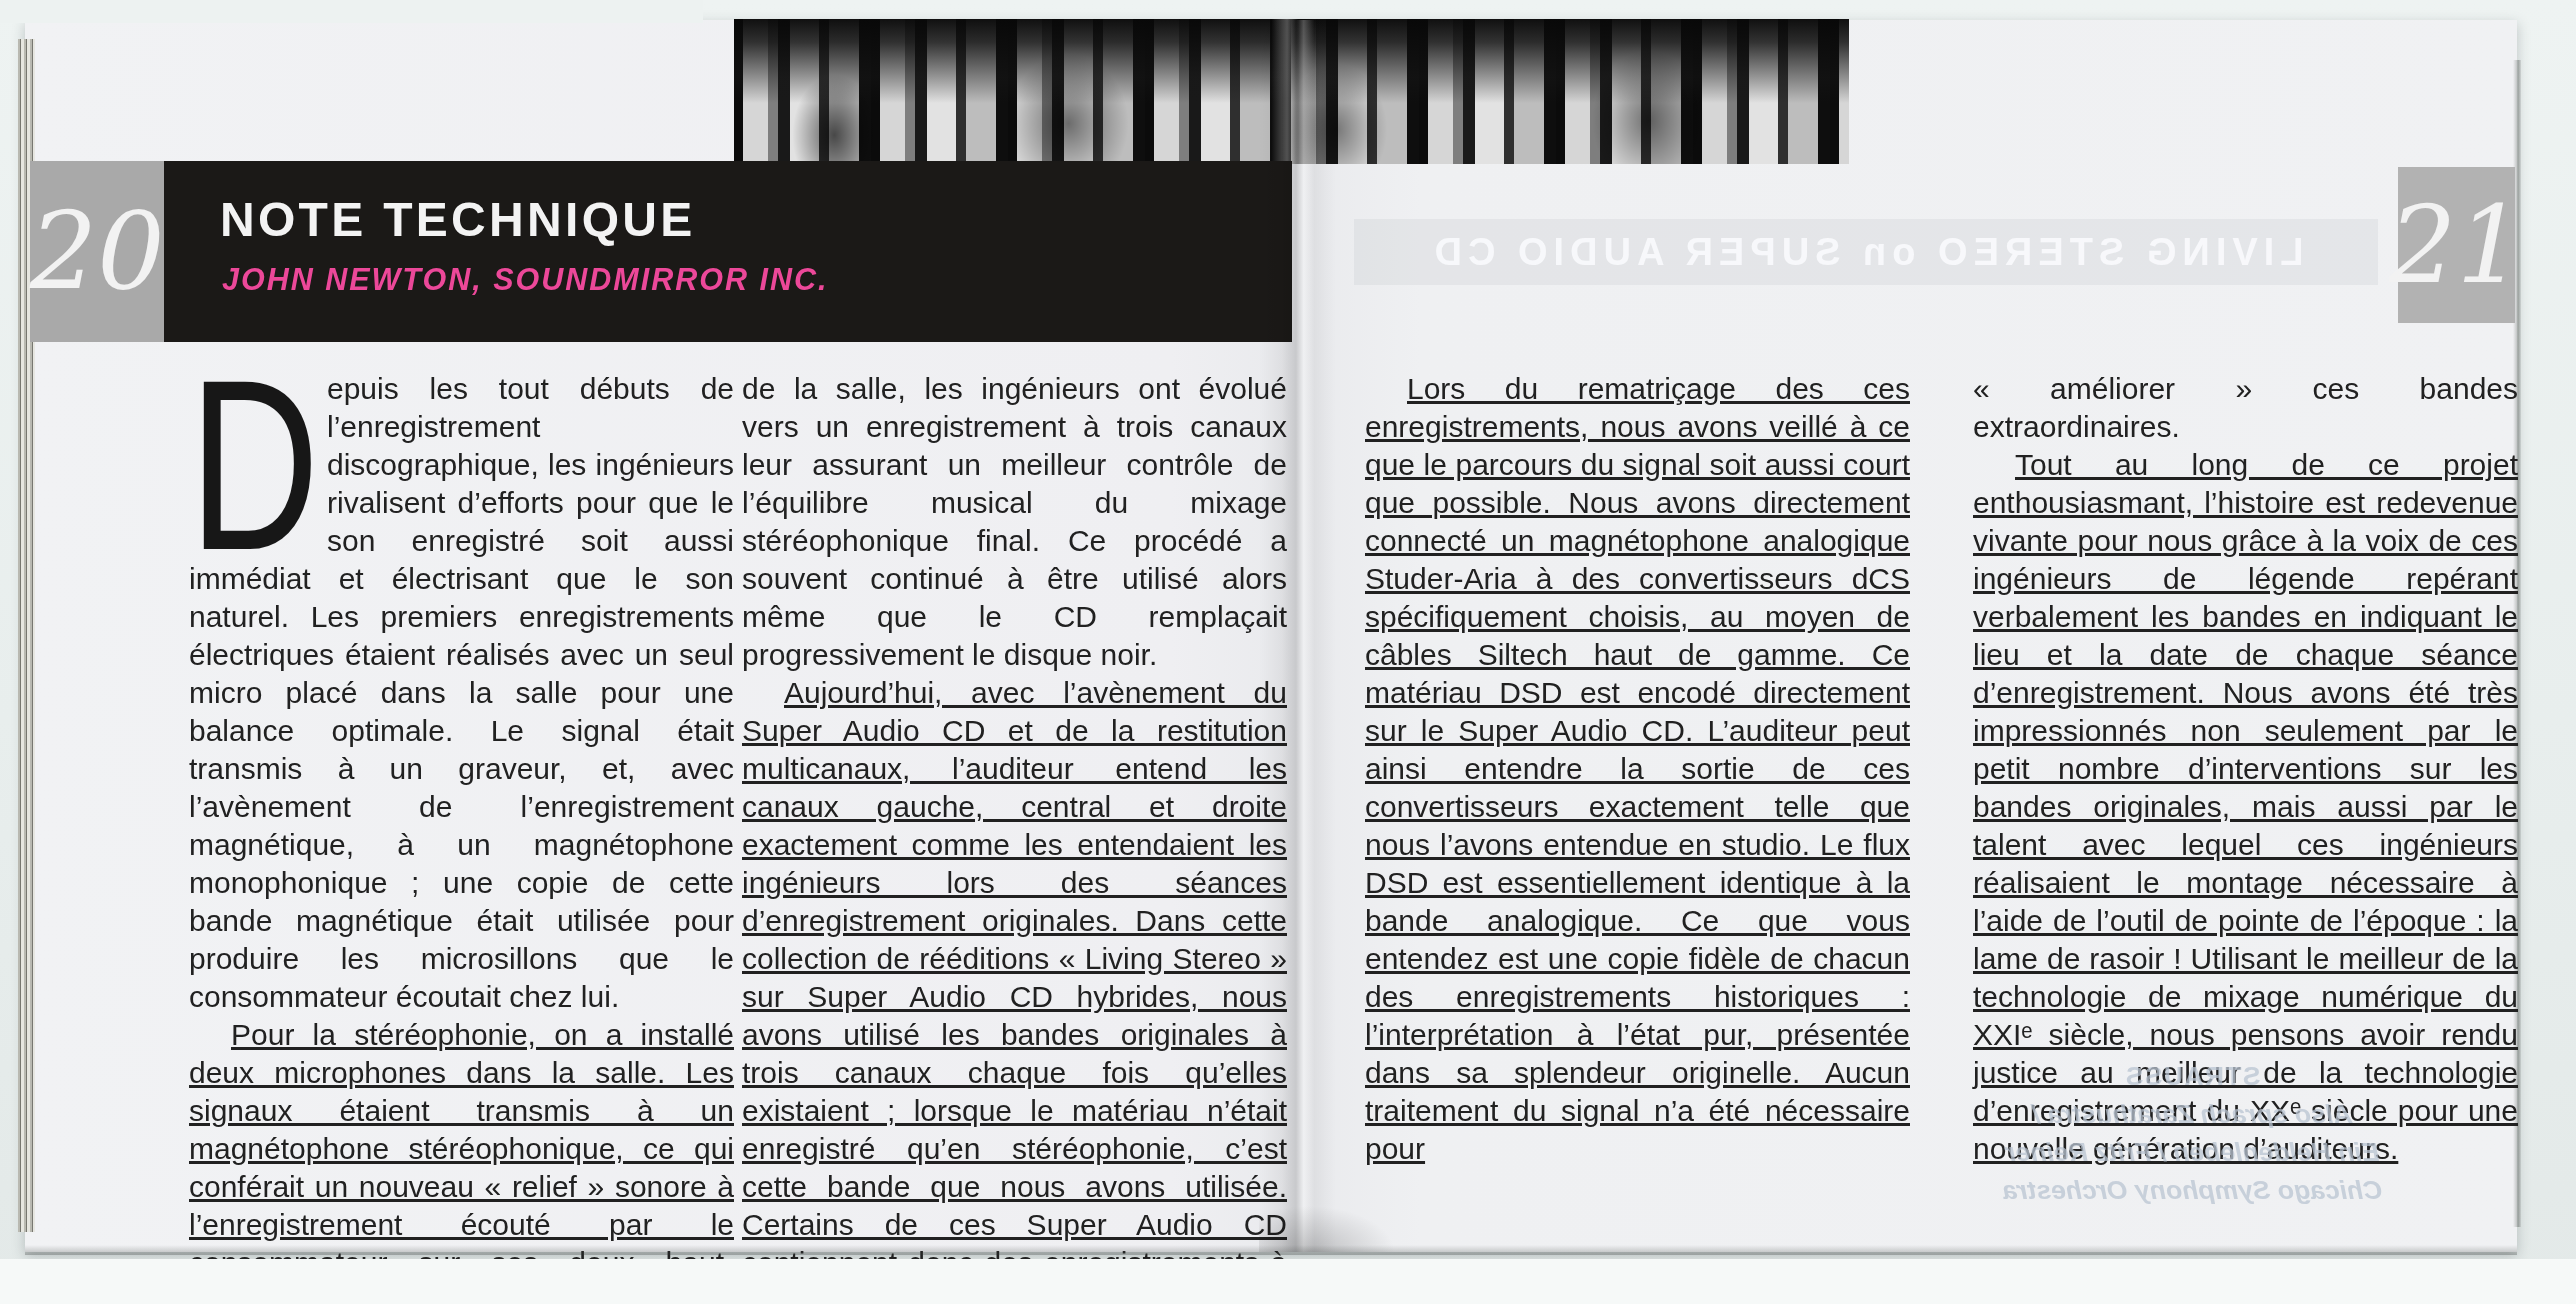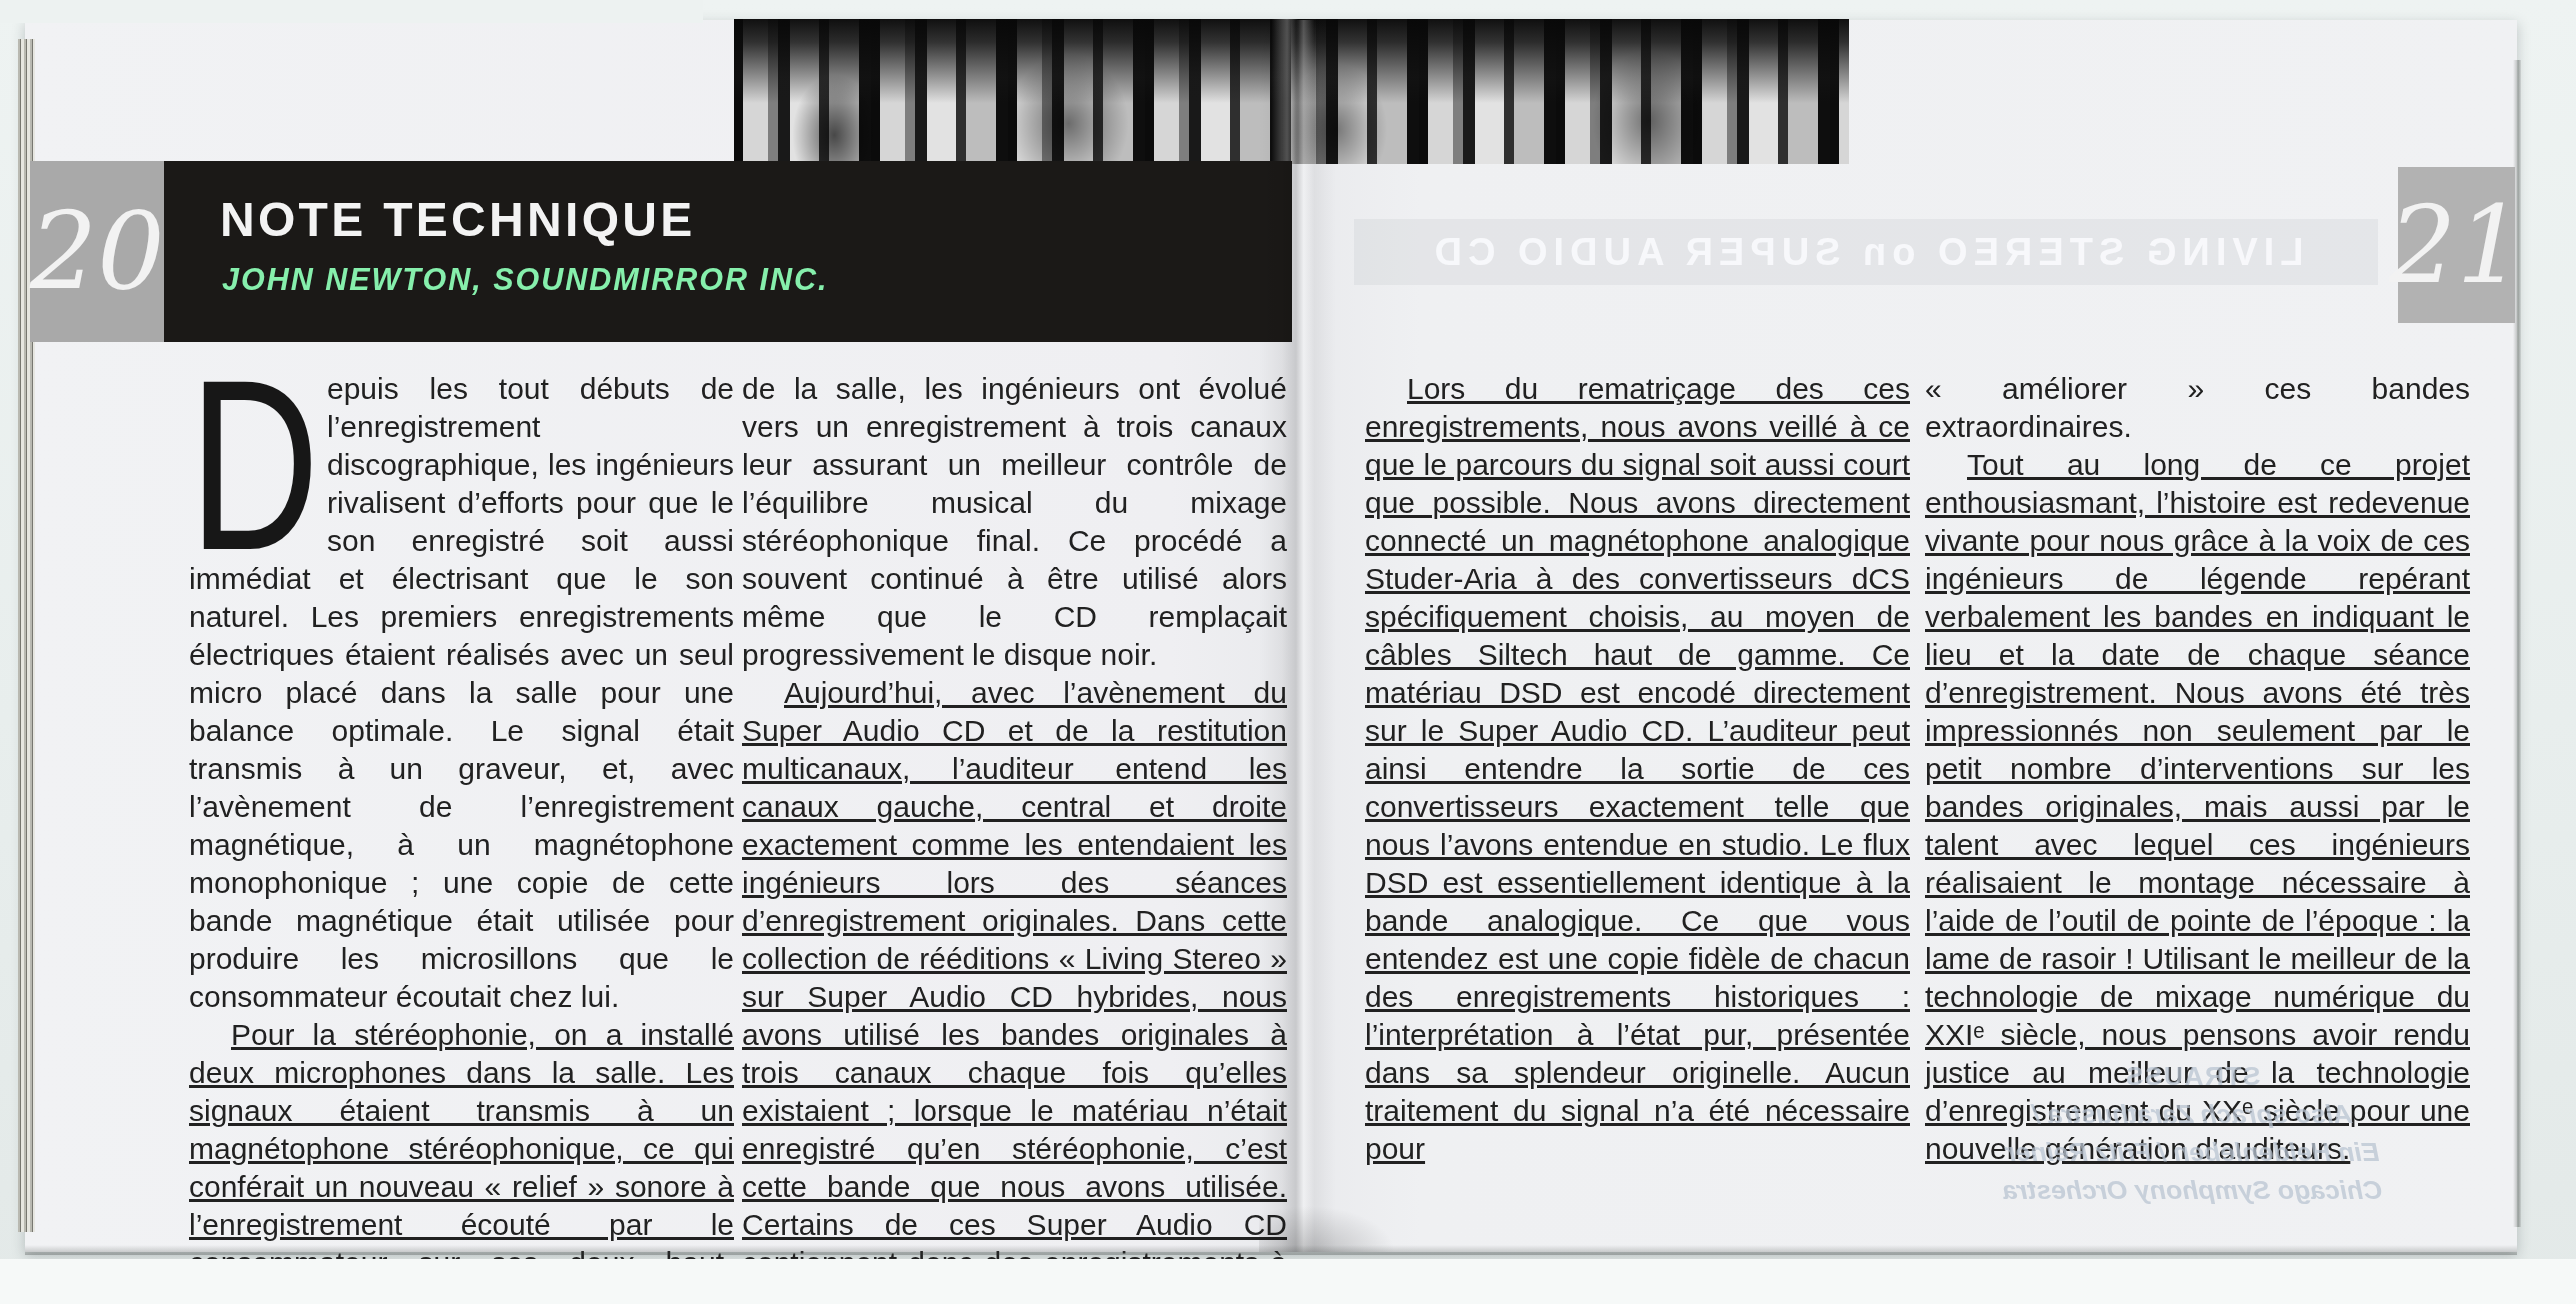--- a/index.html
+++ b/index.html
@@ -30,33 +30,33 @@
       radial-gradient(80px 99px at 82% 70%,rgba(0,0,0,.5),transparent 70%),
       repeating-linear-gradient(90deg,
         #0b0b0b 0 9.3px,#d6d6d6 9.3px 34px,#7e7e7e 34px 44px,#191919 44px 56px,
         #e2e2e2 56px 85px,#2f2f2f 85px 95px,#bdbdbd 95px 125px,#0e0e0e 125px 137px);}
 
   
   .band-black{position:absolute;left:129px;top:141px;width:1131px;height:181px;background:#1b1917;padding-left:7px;}
   .band-title{position:absolute;left:66px;top:30.5px;font-size:48px;font-weight:800;letter-spacing:3.3px;
               color:#f3f3f3;white-space:nowrap;}
   .band-byline{position:absolute;left:68px;top:101px;font-size:30.5px;font-weight:700;font-style:italic;
-              letter-spacing:2px;color:#86efac;white-space:nowrap;}
+              letter-spacing:2px;color:#ec4899;white-space:nowrap;}
   .band-gray{position:absolute;background:#a9a9a9;}
   .band-gray.left{left:5.3px;top:141px;width:134px;height:181px;}
   .band-gray.right{left:2373px;top:147px;width:117px;height:156px;background:#b2b2b2;}
   .pagenum{position:absolute;inset:0;display:flex;align-items:center;justify-content:center;
            font-family:"DejaVu Serif",serif;font-style:italic;font-weight:400;
            font-size:106px;color:#f2f2f2;}
 
   
   .col{position:absolute;top:350px;width:545px;font-size:30px;line-height:38px;color:#212121;
        text-align:justify;}
   .col.c1{left:164px;}  .col.c2{left:717px;}
-  .col.c3{left:1340px;} .col.c4{left:1900px;}
+  .col.c3{left:1340px;} .col.c4{left:1948px;}
   .para{margin:0;}
   .para.indent{text-indent:42px;text-decoration:underline;}
   .dropcap{float:left;width:138px;height:190px;font-size:244px;line-height:.78;
            transform:scaleX(.74);transform-origin:0 62%;color:#171717;font-weight:400;}
 
   
   .mirror{transform:scaleX(-1);}
   .ghost-header{position:absolute;left:1329px;top:199px;width:1024px;height:66px;
       display:flex;align-items:center;justify-content:center;
       font-size:38px;font-weight:800;letter-spacing:6px;color:rgba(252,253,255,.8);

